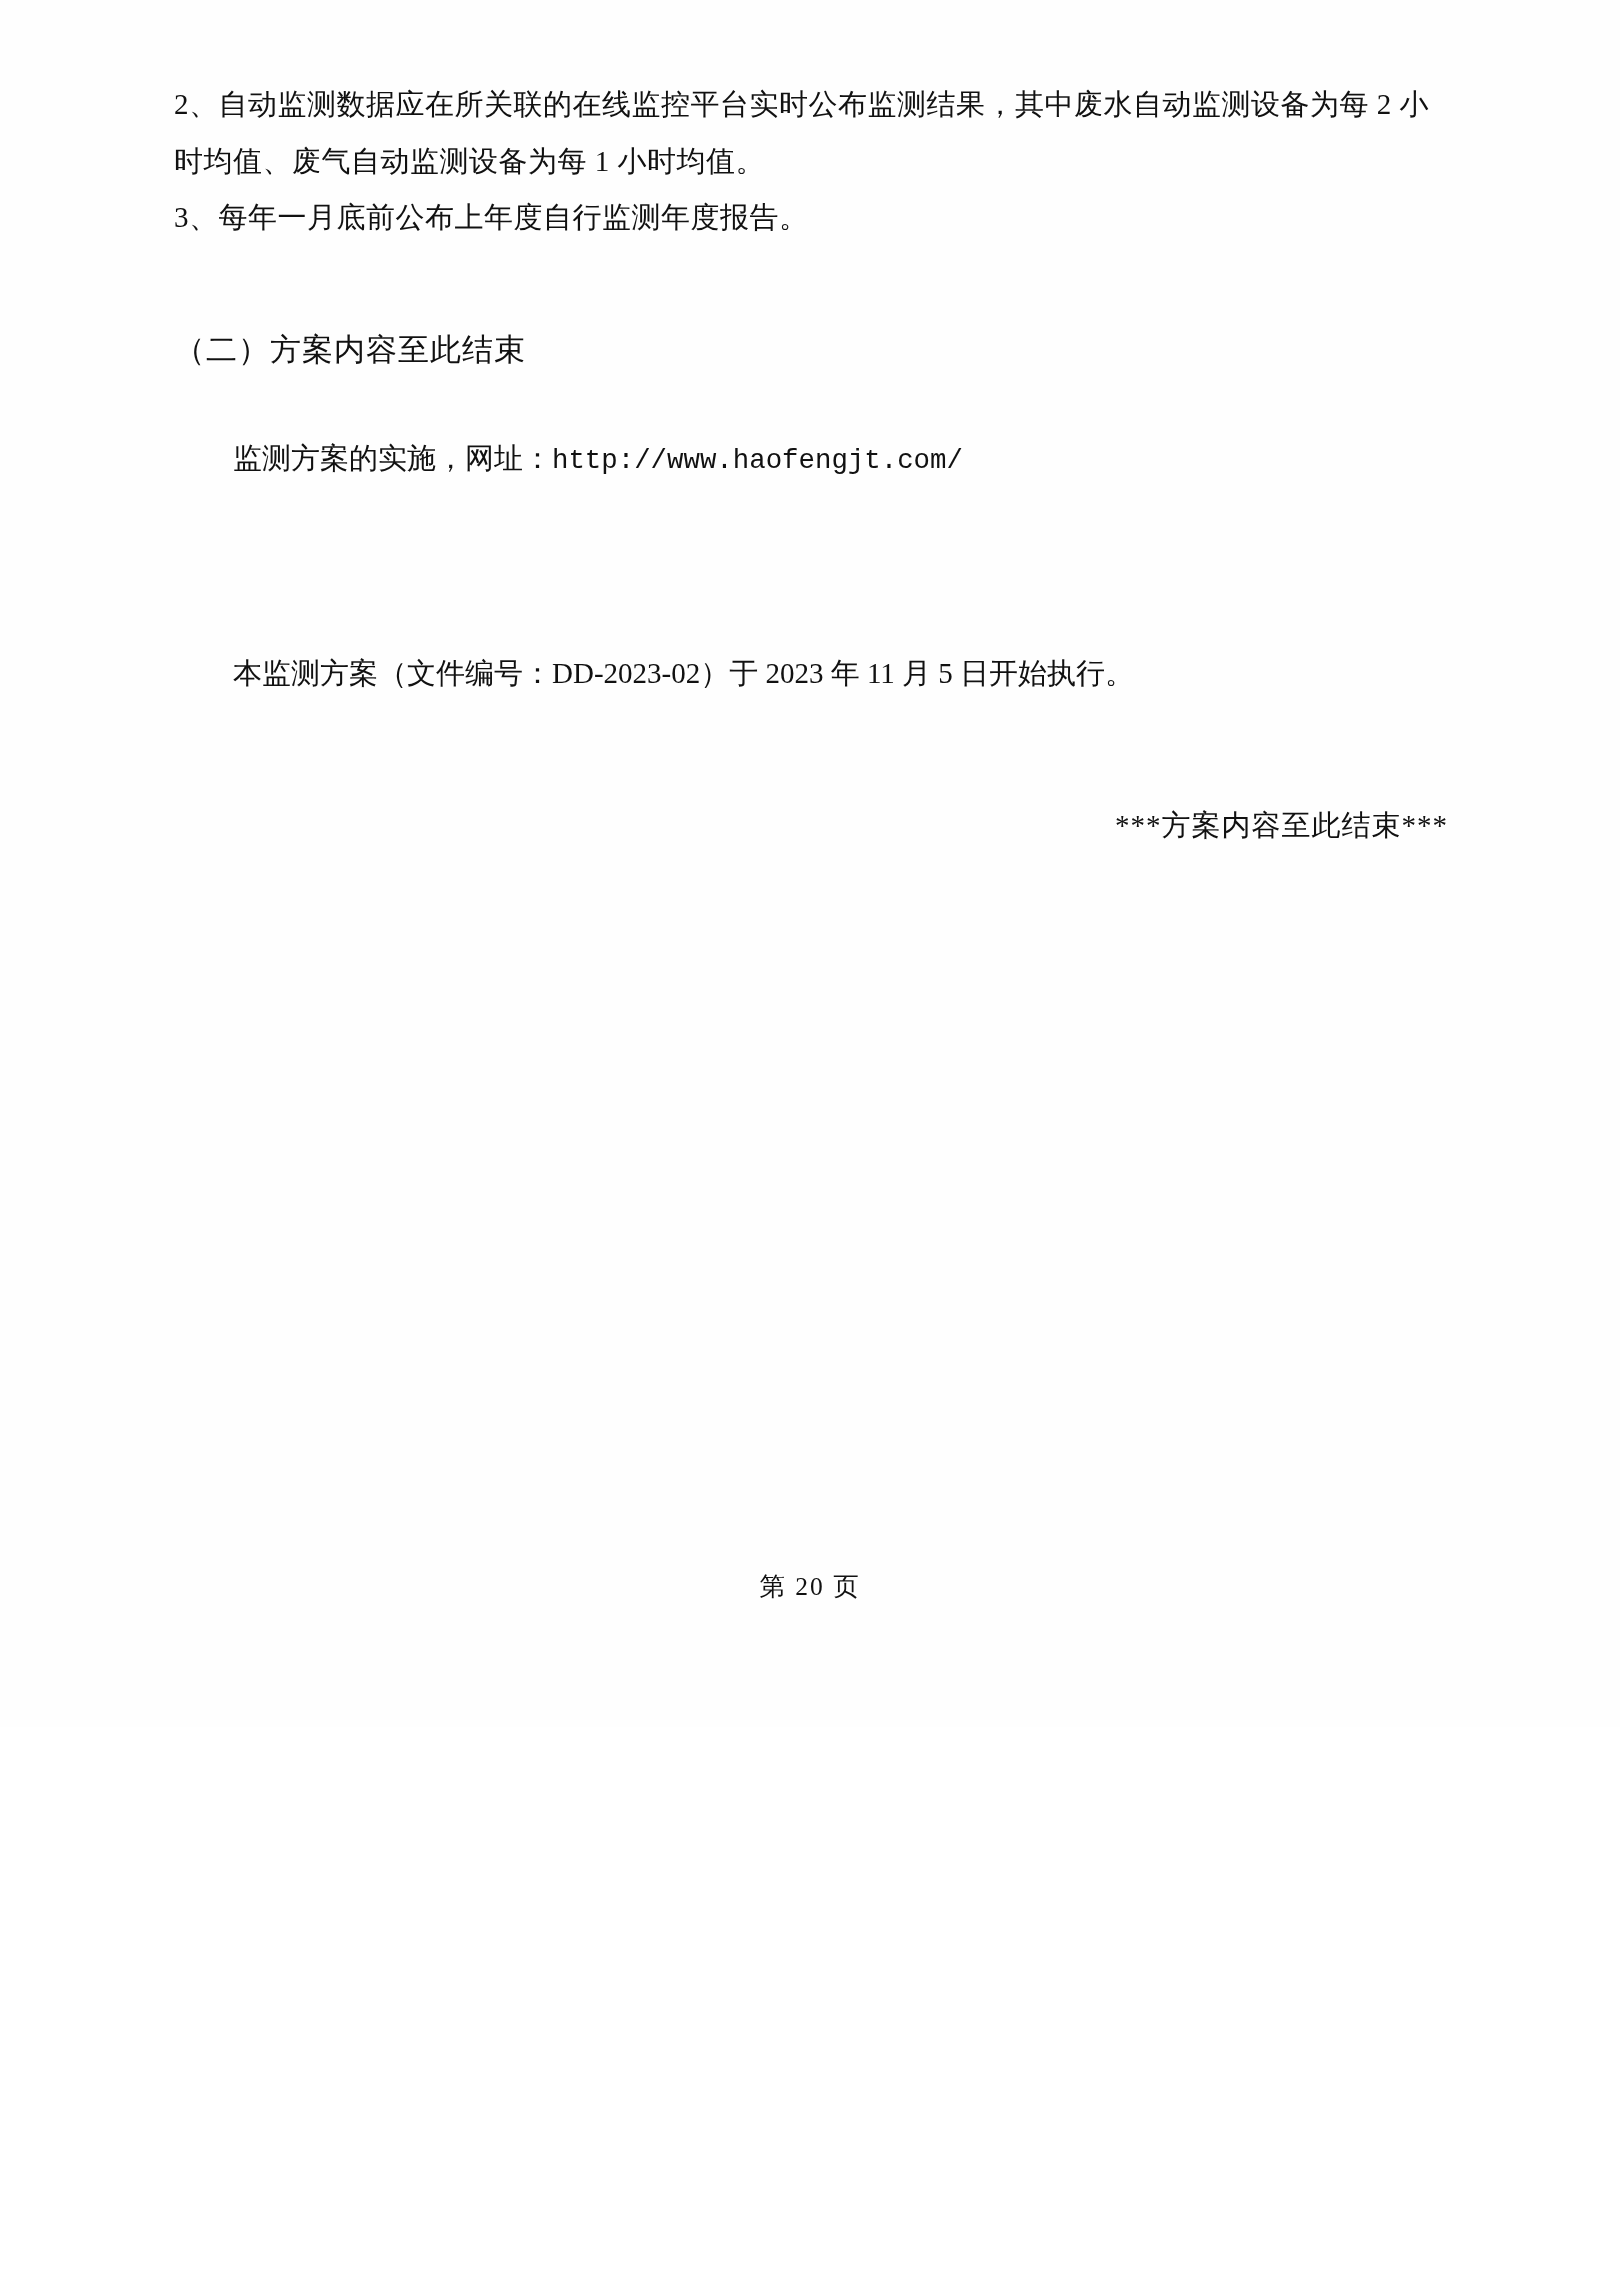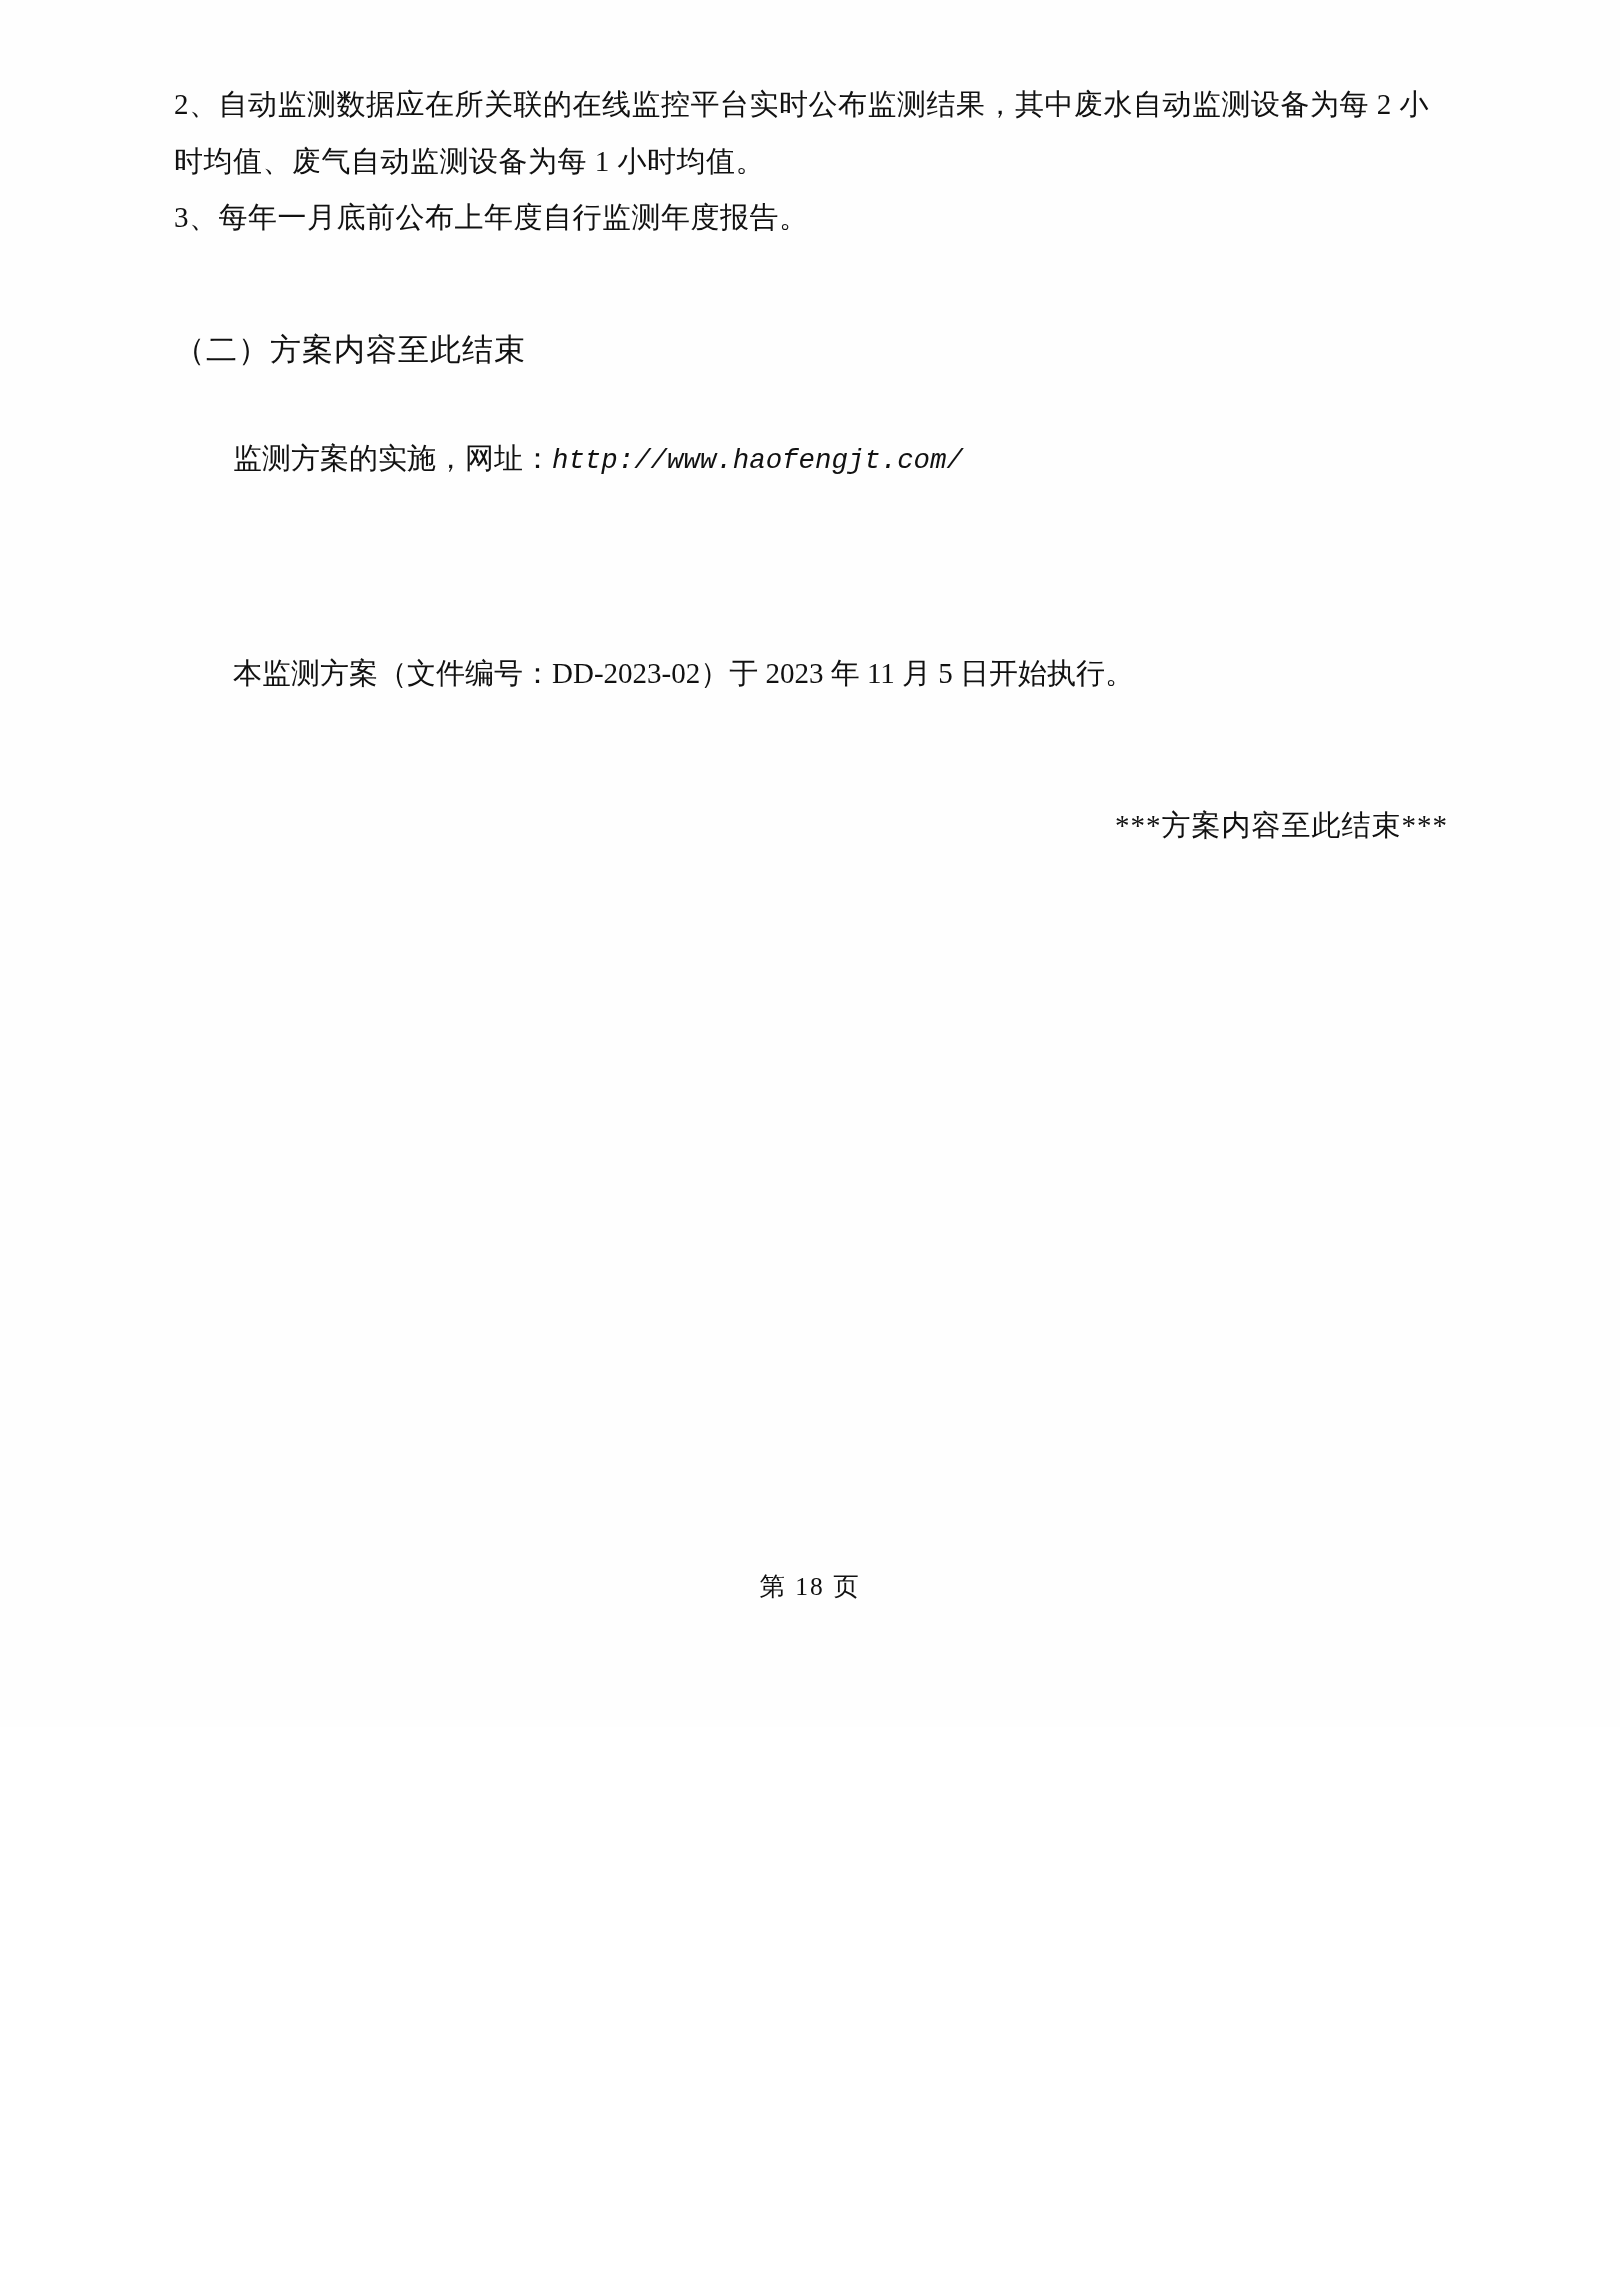--- a/index.html
+++ b/index.html
@@ -42,21 +42,20 @@
   .indent-1 {
     text-indent: 0;
     padding-left: 59px;
     font-size: 29px;
     line-height: 1.95;
   }
   .mono-url {
     font-family: "Liberation Mono", "DejaVu Sans Mono", monospace;
     font-size: 27.4px;
     letter-spacing: 0px;
-    font-style: italic;
   }
   .section-heading {
     font-size: 32px;
     font-weight: bold;
     letter-spacing: 2px;
     margin: 0;
     font-family: "Liberation Sans", sans-serif;
   }
   .center-note {
     text-align: right;
@@ -106,17 +105,17 @@
 
     <p class="indent-1">本监测方案（文件编号：DD-2023-02）于 2023 年 11 月 5 日开始执行。</p>
 
     <div class="spacer-lg"></div>
 
     <p class="center-note">***方案内容至此结束***</p>
 
   </div>
 
   <div class="footer">
-    <span>第 18 页</span>
+    <span>第 20 页</span>
   </div>
 
 </div>
 
 
 </body></html>

